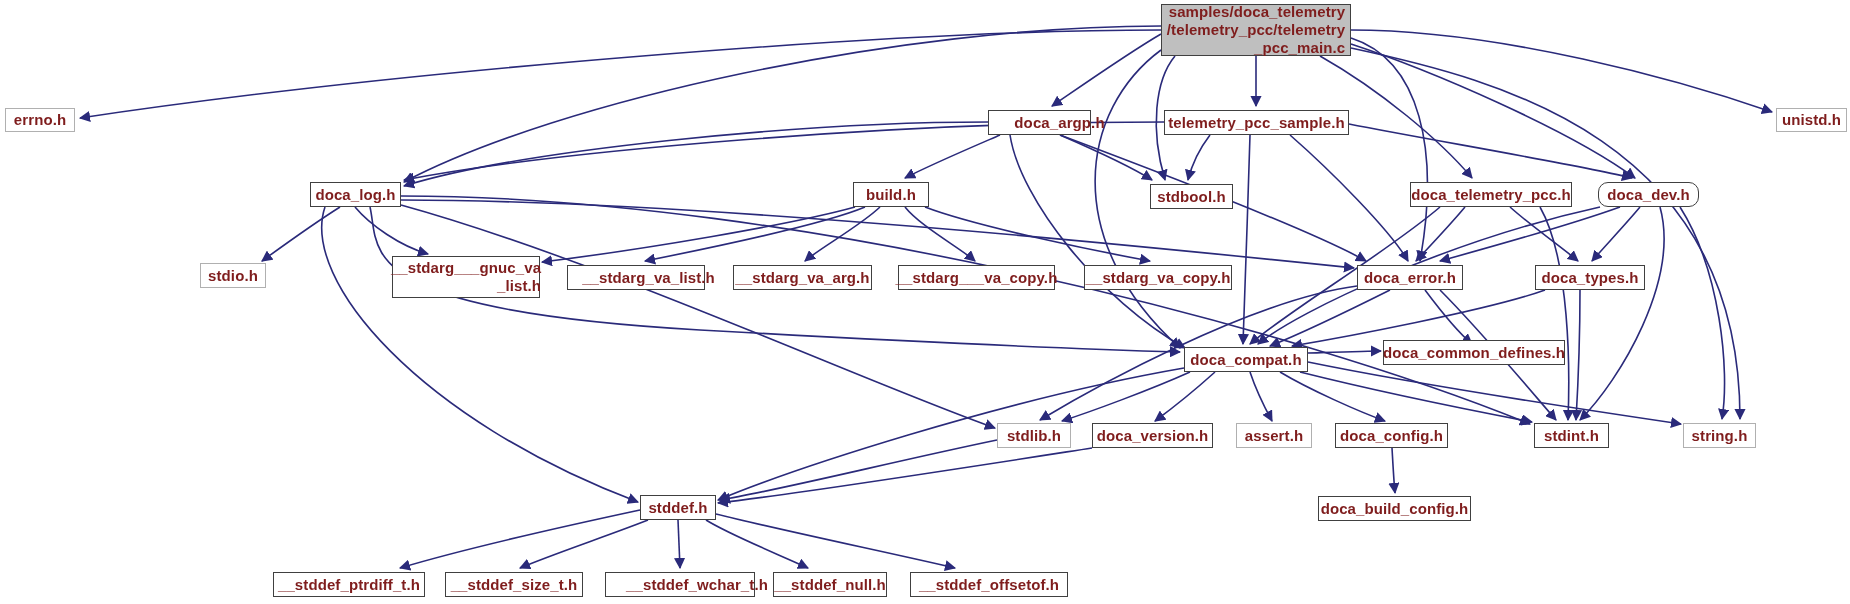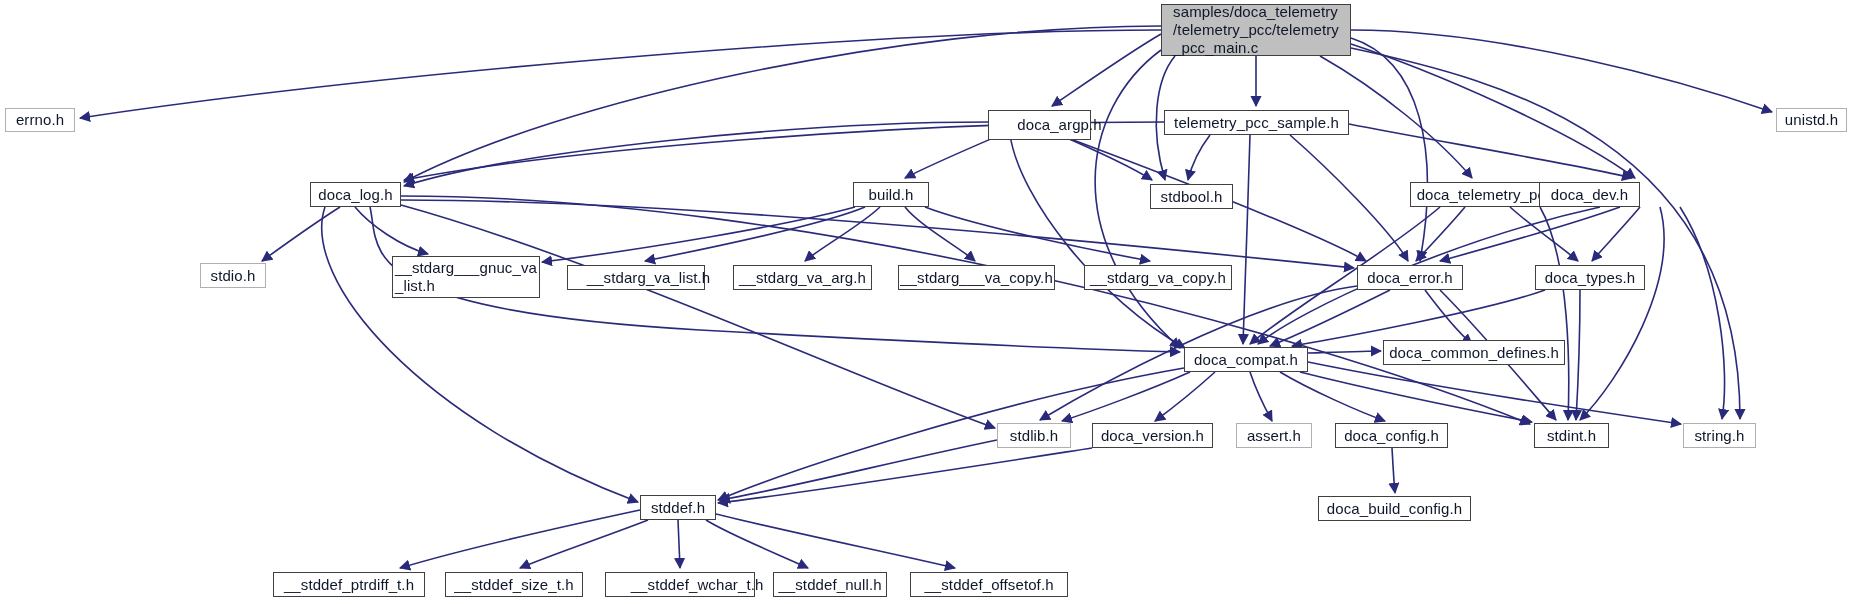--- a/index.html
+++ b/index.html
@@ -8,29 +8,30 @@
     width:1850px;height:604px;
     background:#ffffff;
     font-family:"Liberation Sans", sans-serif;
     overflow:hidden;
   }
   svg#edges{position:absolute;left:0;top:0;width:1850px;height:604px;}
   .node{
     position:absolute;
     box-sizing:border-box;
     display:flex;align-items:center;justify-content:center;
-    text-align:left;
+    text-align:right;
     background:#ffffff;
     border:1px solid #b0b0b0;
-    color:#0f172a;
+    color:#7f1d1d;
     font-size:15px;
     line-height:1.18;
     white-space:pre-line;
     letter-spacing:0.1px;
     z-index:5;
+    font-weight:bold;
   }
   .node.strong{border:1.5px solid #404040;}
   .node.root{background:#bfbfbf;border:1.5px solid #404040;font-size:15px;}
 </style>
 </head>
 <body>
 
 <div id="canvas">
   <svg id="edges" xmlns="http://www.w3.org/2000/svg">
     <defs>
@@ -104,27 +105,27 @@
         <path d="M706,520 C730,535 780,555 808,568" marker-end="url(#arrow)"></path>
         <path d="M716,514 C780,530 900,555 955,568" marker-end="url(#arrow)"></path>
       </g>
   </svg>
   <div id="node-layer">
       <div class="node root" style="left: 1161px; top: 4px; width: 190px; height: 52px;">samples/doca_telemetry
 /telemetry_pcc/telemetry
 _pcc_main.c</div>
       <div class="node" style="left: 5px; top: 108px; width: 70px; height: 24px;">errno.h</div>
       <div class="node" style="left: 1776px; top: 108px; width: 71px; height: 24px;">unistd.h</div>
-      <div class="node strong" style="left: 988px; top: 110px; width: 103px; height: 30px; padding-left: 40px;">doca_argp.h</div>
+      <div class="node strong" style="left: 988px; top: 110px; width: 103px; height: 25px; padding-left: 40px;">doca_argp.h</div>
       <div class="node strong" style="left: 1164px; top: 110px; width: 185px; height: 25px;">telemetry_pcc_sample.h</div>
       <div class="node strong" style="left: 310px; top: 182px; width: 91px; height: 25px;">doca_log.h</div>
       <div class="node strong" style="left: 853px; top: 182px; width: 76px; height: 25px;">build.h</div>
       <div class="node strong" style="left: 1150px; top: 184px; width: 83px; height: 25px;">stdbool.h</div>
       <div class="node strong" style="left: 1410px; top: 182px; width: 162px; height: 25px;">doca_telemetry_pcc.h</div>
-      <div class="node strong" style="left: 1539px; top: 182px; width: 101px; height: 25px;">doca_dev.h</div>
+      <div class="node strong" style="left: 1598px; top: 182px; width: 101px; height: 25px; border-radius: 10px;">doca_dev.h</div>
       <div class="node" style="left: 200px; top: 263px; width: 66px; height: 25px;">stdio.h</div>
       <div class="node strong" style="left: 392px; top: 256px; width: 148px; height: 42px;">__stdarg___gnuc_va
 _list.h</div>
       <div class="node strong" style="left: 567px; top: 265px; width: 138px; height: 25px; padding-left: 25px;">__stdarg_va_list.h</div>
       <div class="node strong" style="left: 733px; top: 265px; width: 139px; height: 25px;">__stdarg_va_arg.h</div>
       <div class="node strong" style="left: 898px; top: 265px; width: 157px; height: 25px;">__stdarg___va_copy.h</div>
       <div class="node strong" style="left: 1084px; top: 265px; width: 148px; height: 25px;">__stdarg_va_copy.h</div>
       <div class="node strong" style="left: 1357px; top: 265px; width: 106px; height: 25px;">doca_error.h</div>
       <div class="node strong" style="left: 1535px; top: 265px; width: 110px; height: 25px;">doca_types.h</div>
       <div class="node strong" style="left: 1184px; top: 347px; width: 124px; height: 25px;">doca_compat.h</div>

